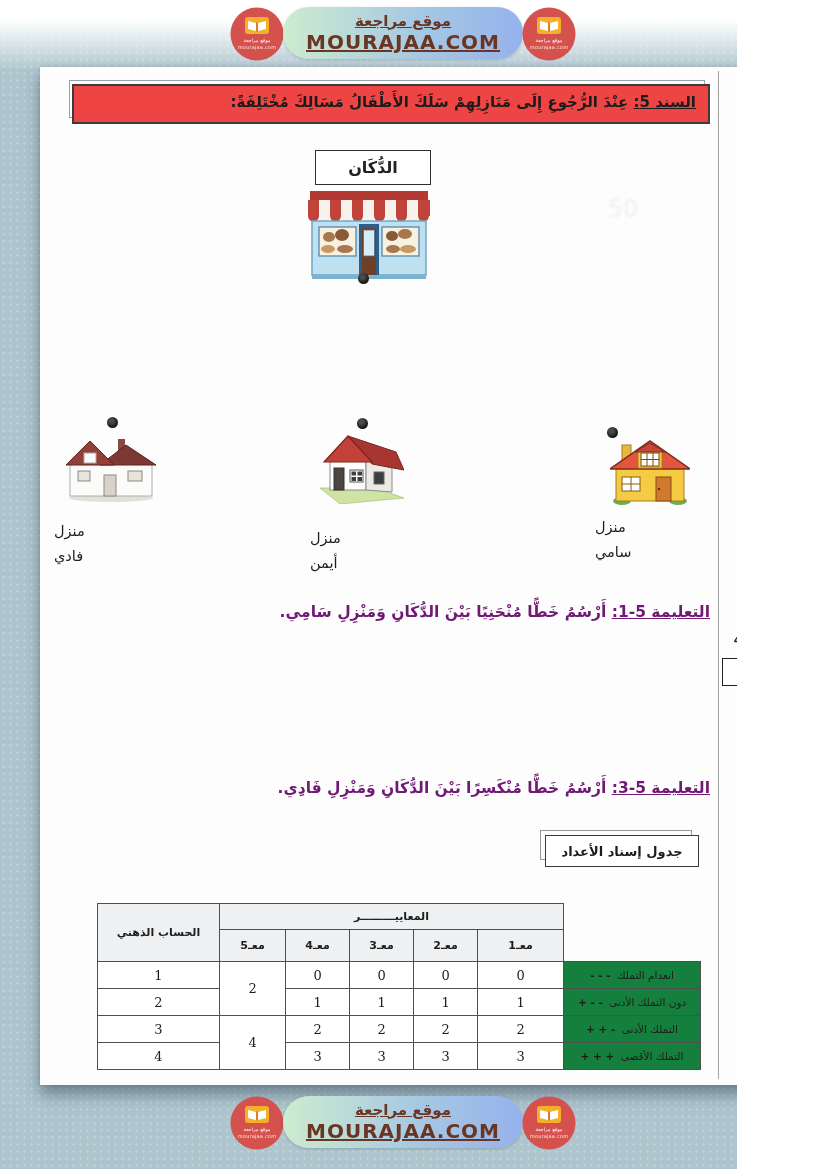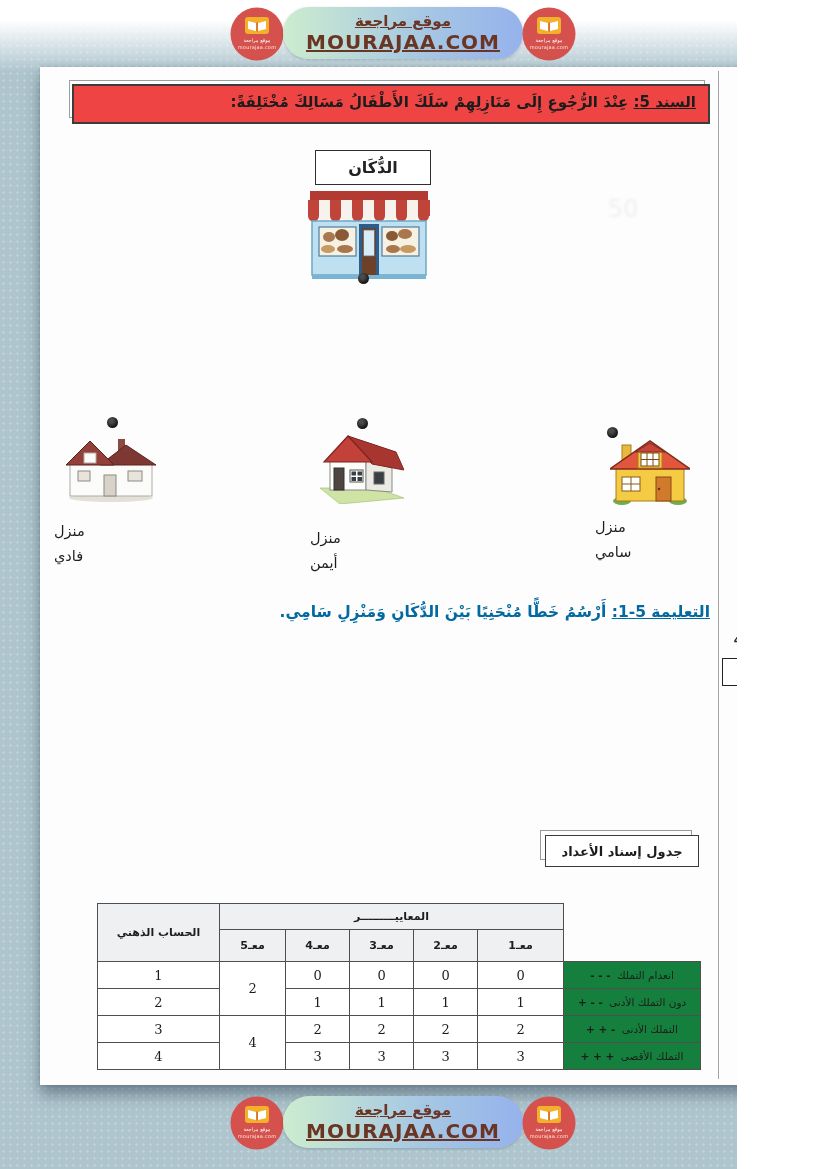--- a/index.html
+++ b/index.html
@@ -46,21 +46,21 @@
   .h-sami{position:absolute;left:570px;top:372px;}
   .h-aymen{position:absolute;left:280px;top:363px;}
   .h-fadi{position:absolute;left:26px;top:364px;}
   .house-label{position:absolute;width:96px;text-align:left;font-size:14.5px;color:#1d1d1d;
                direction:rtl;line-height:1.75;}
   .hl-sami{left:555px;top:448px;}
   .hl-aymen{left:270px;top:459px;}
   .hl-fadi{left:14px;top:452px;}
   
   .instr{position:absolute;right:67px;direction:rtl;white-space:nowrap;font-size:15.5px;
-         font-weight:bold;color:#0369a1;}
+         font-weight:bold;color:#701a75;}
   .instr .lbl{text-decoration:underline;}
   .i1{top:536px;} .i2{top:626px;} .i3{top:712px;}
   
   .mnote{position:absolute;left:684px;top:567px;width:48px;direction:rtl;text-align:center;
          font-size:11px;font-weight:bold;color:#222;}
   .mcells{position:absolute;left:682px;top:591px;display:flex;}
   .mcells div{width:16px;height:26px;border:1px solid #222;border-left:none;background:#fff;}
   .mcells div:first-child{border-left:1px solid #222;}
   
   .score-box{position:absolute;left:505px;top:768px;width:154px;height:32px;background:#fff;
@@ -220,20 +220,24 @@
     </svg>
     <div class="house-label hl-fadi">
       <div>منزل</div>
       <div>فادي</div>
     </div>
 
     <div class="instr i1">
       <span class="lbl">التعليمة 5-1:</span>
       <span>أَرْسُمُ خَطًّا مُنْحَنِيًا بَيْنَ الدُّكَانِ وَمَنْزِلِ سَامِي.</span>
     </div>
+    <div class="instr i3">
+      <span class="lbl">التعليمة 5-3:</span>
+      <span>أَرْسُمُ خَطًّا مُنْكَسِرًا بَيْنَ الدُّكَانِ وَمَنْزِلِ فَادِي.</span>
+    </div>
 
     <div class="mnote">معـ 4</div>
     <div class="mcells">
       <div></div>
       <div></div>
       <div></div>
     </div>
 
     <div class="score-box">جدول إسناد الأعداد</div>
 

